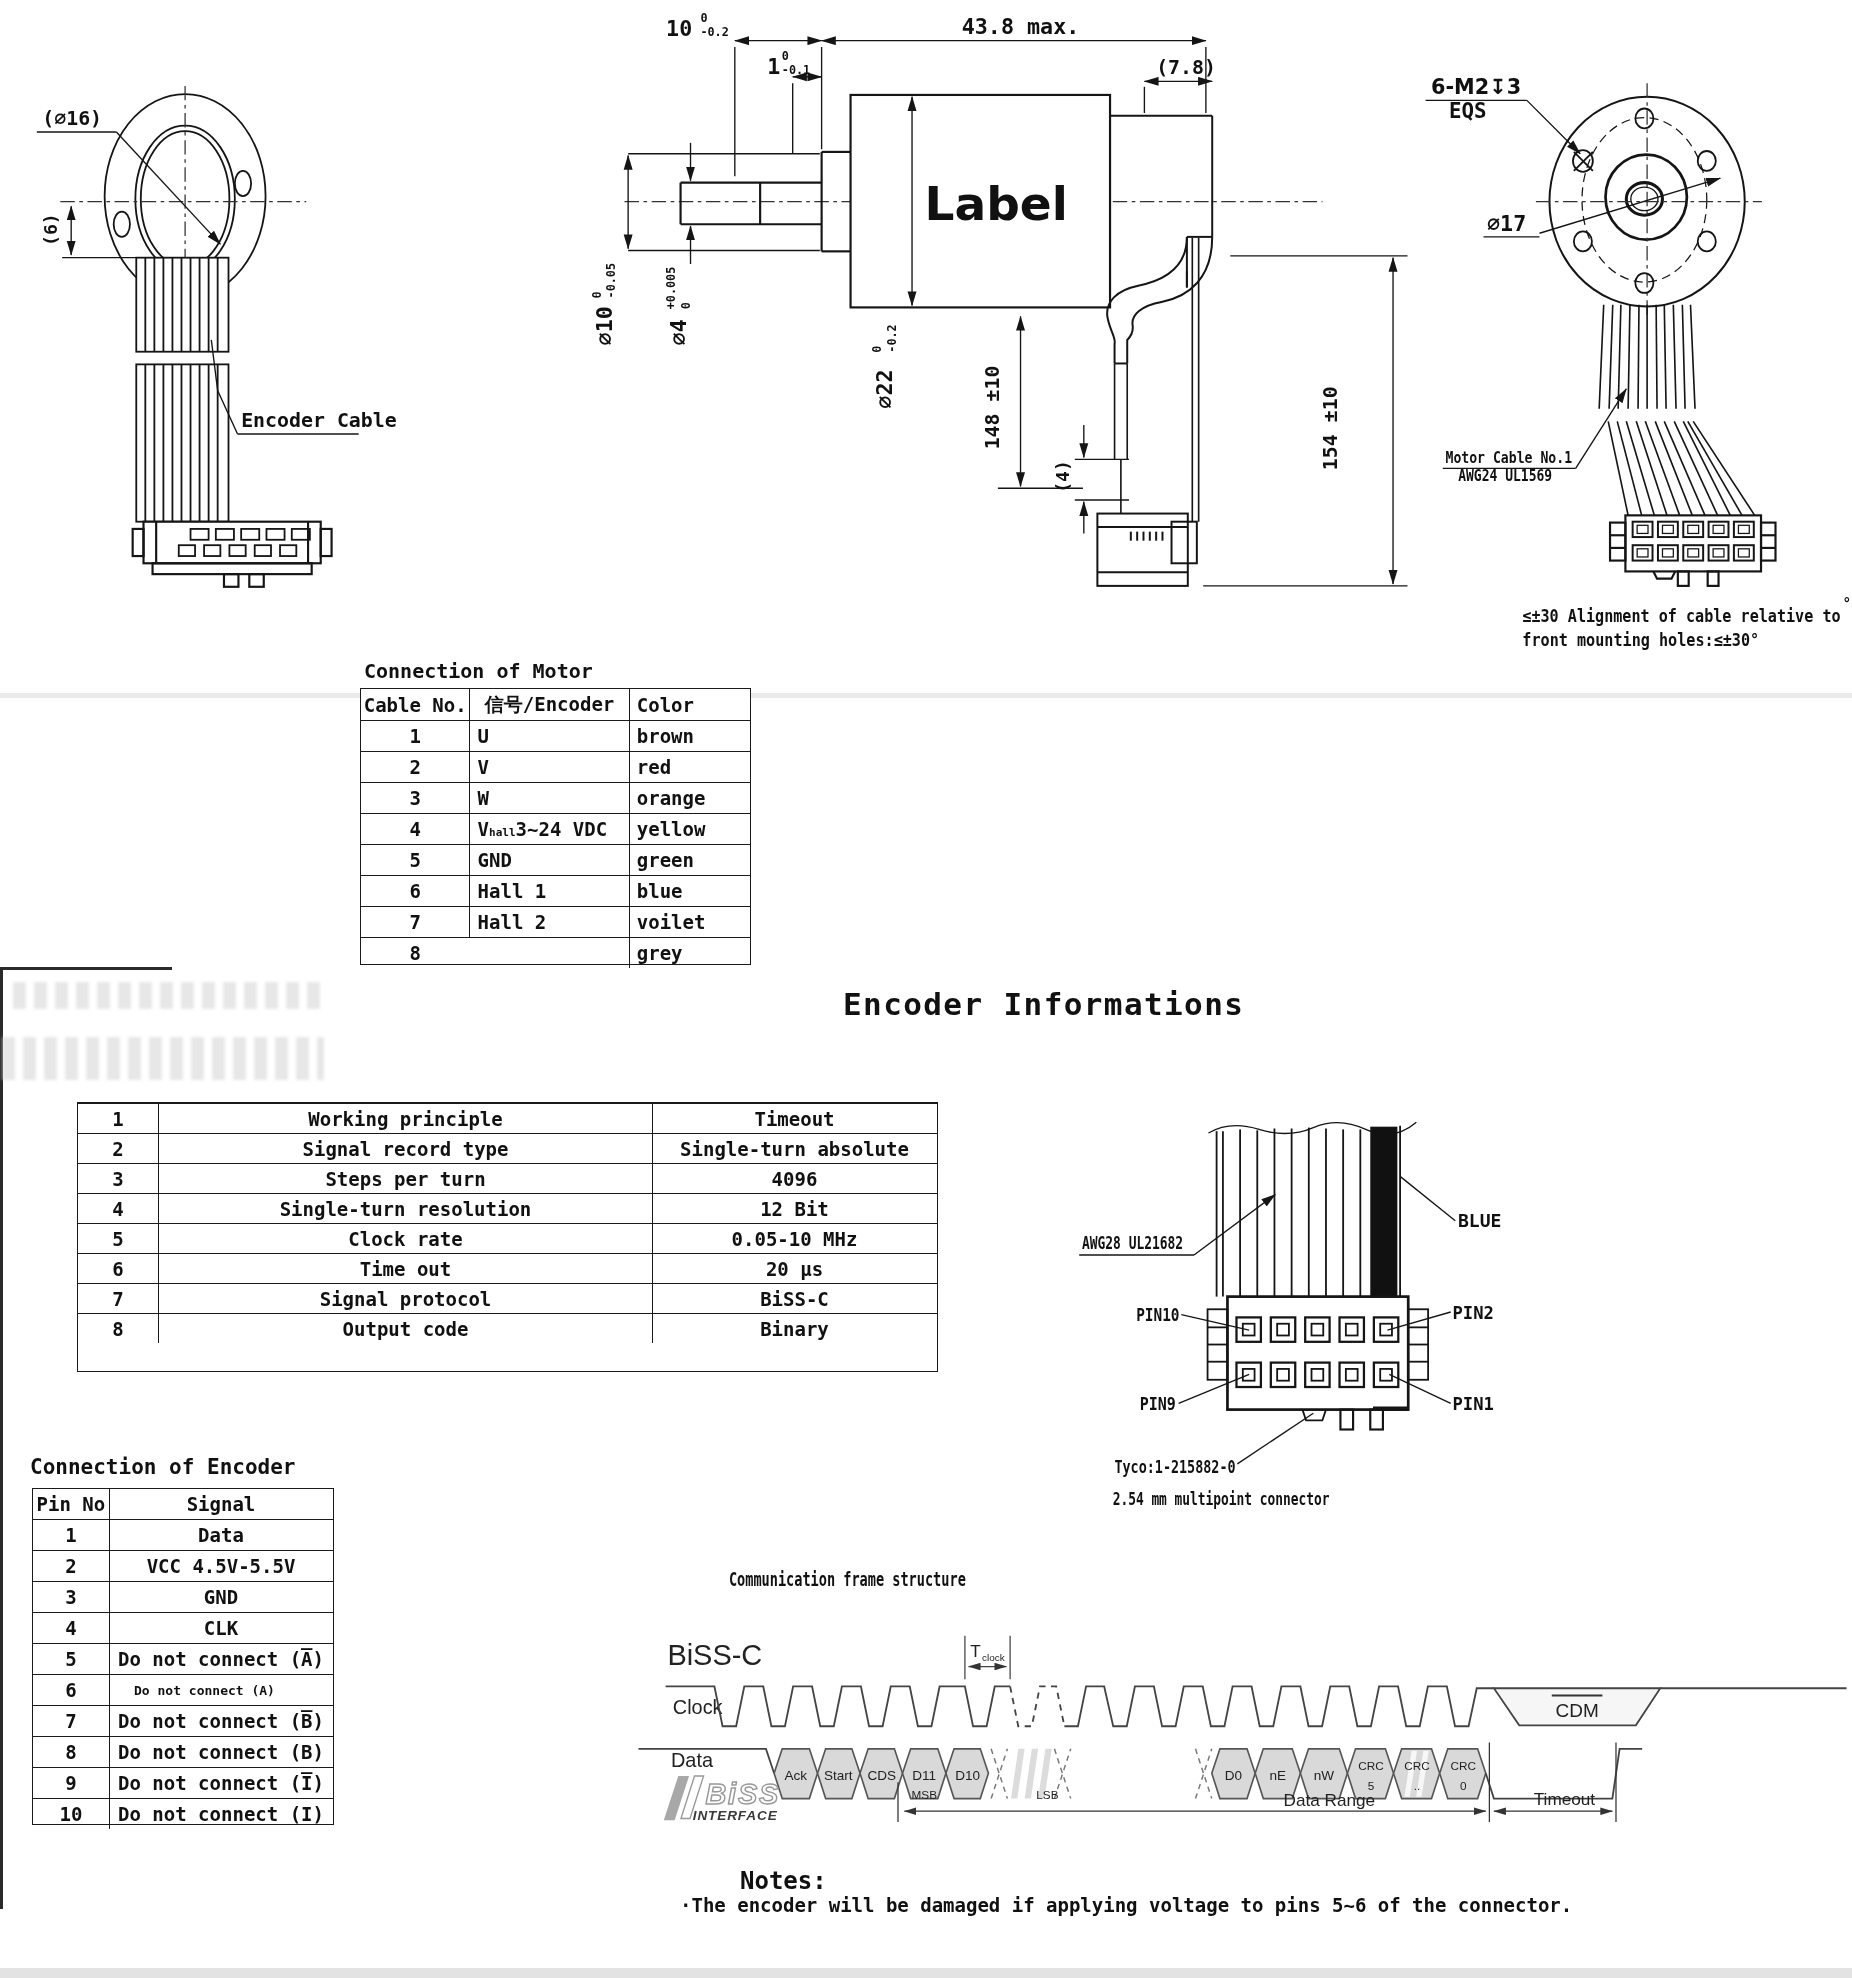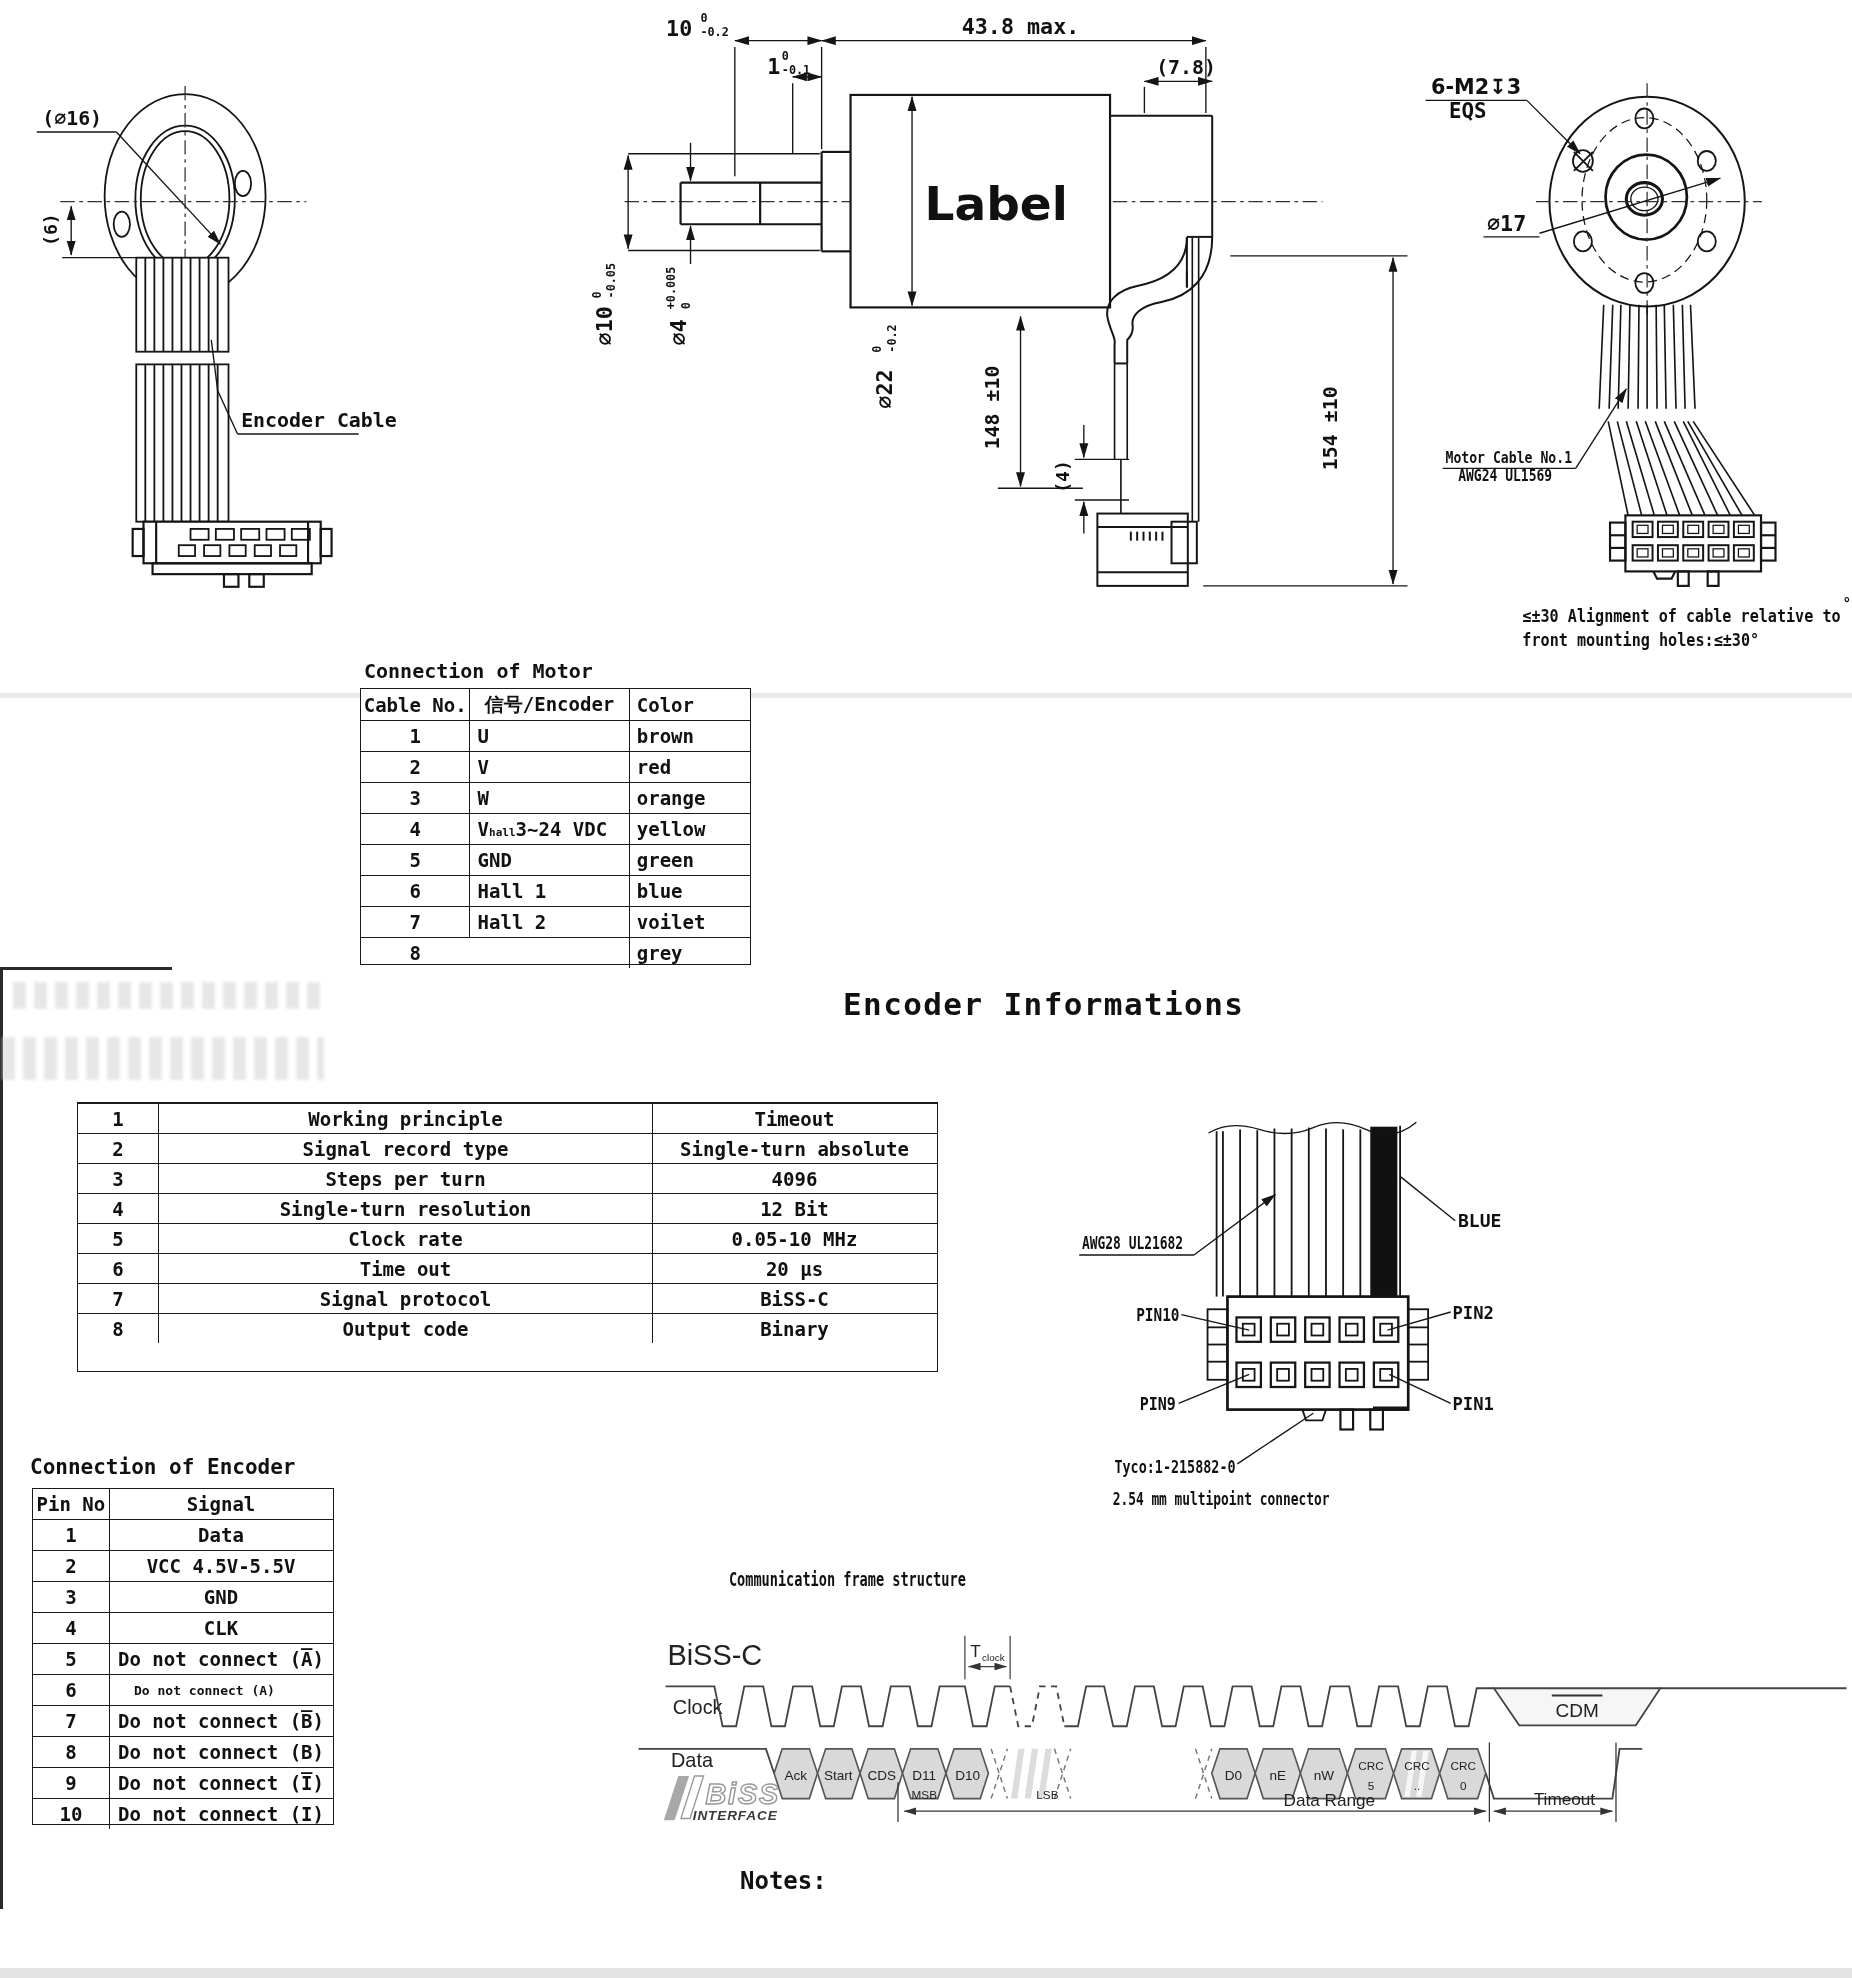--- a/index.html
+++ b/index.html
@@ -645,15 +645,16 @@
 
     <g>
       <polygon points="750,1963 762,1963 746,2012 734,2012" fill="#a8a8a8"></polygon>
       <polygon points="768,1963 778,1963 763,2010 753,2010" fill="none" stroke="#999" stroke-width="1.5"></polygon>
       <text x="780" y="1994" font-size="32" font-style="italic" font-weight="700" font-family="Liberation Sans, sans-serif" fill="#ffffff" stroke="#999" stroke-width="1.6" letter-spacing="2">BiSS</text>
       <text x="766" y="2012" font-size="15" font-style="italic" font-weight="800" font-family="Liberation Sans, sans-serif" fill="#3a3a3a" letter-spacing="1">INTERFACE</text>
     </g>
   </svg>
 
   <div class="abs mono" style="left:740px;top:1867px;font-size:24px;">Notes:</div>
+  <div class="abs mono" style="left:680px;top:1894px;font-size:19px;">·The encoder will be damaged if applying voltage to pins 5~6 of the connector.</div>
 
 </div>
 
 
 </body></html>

